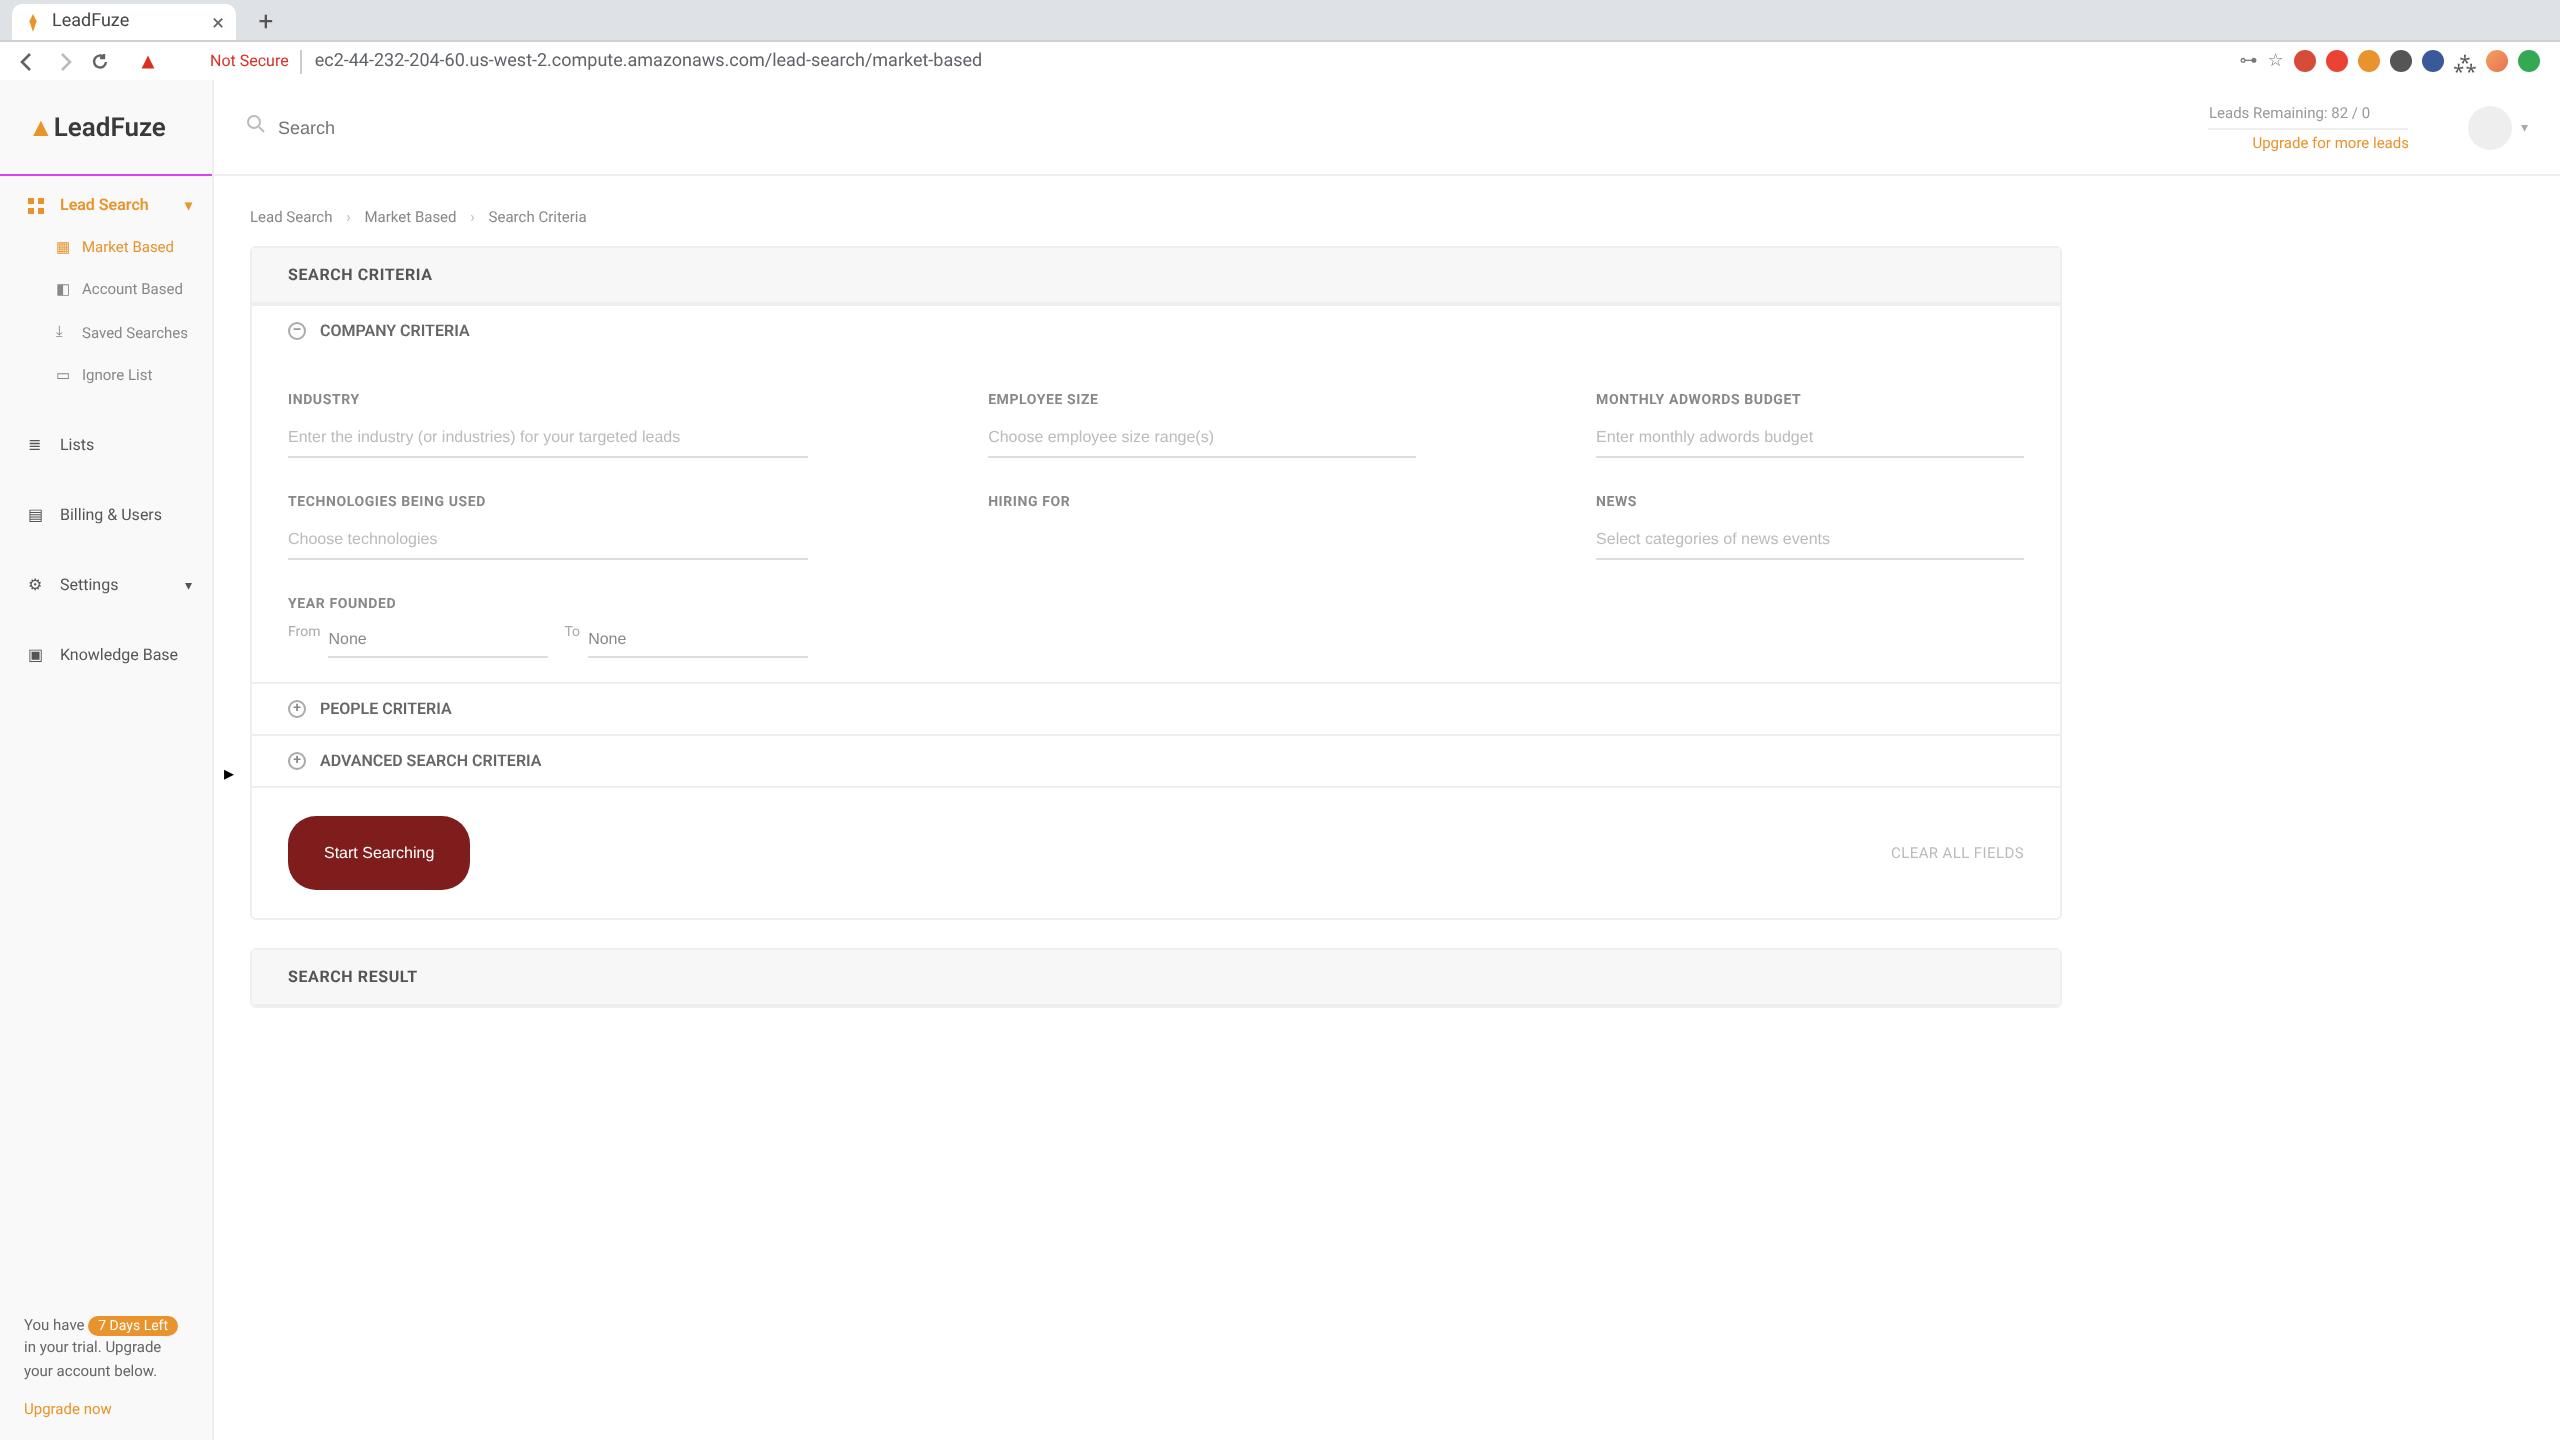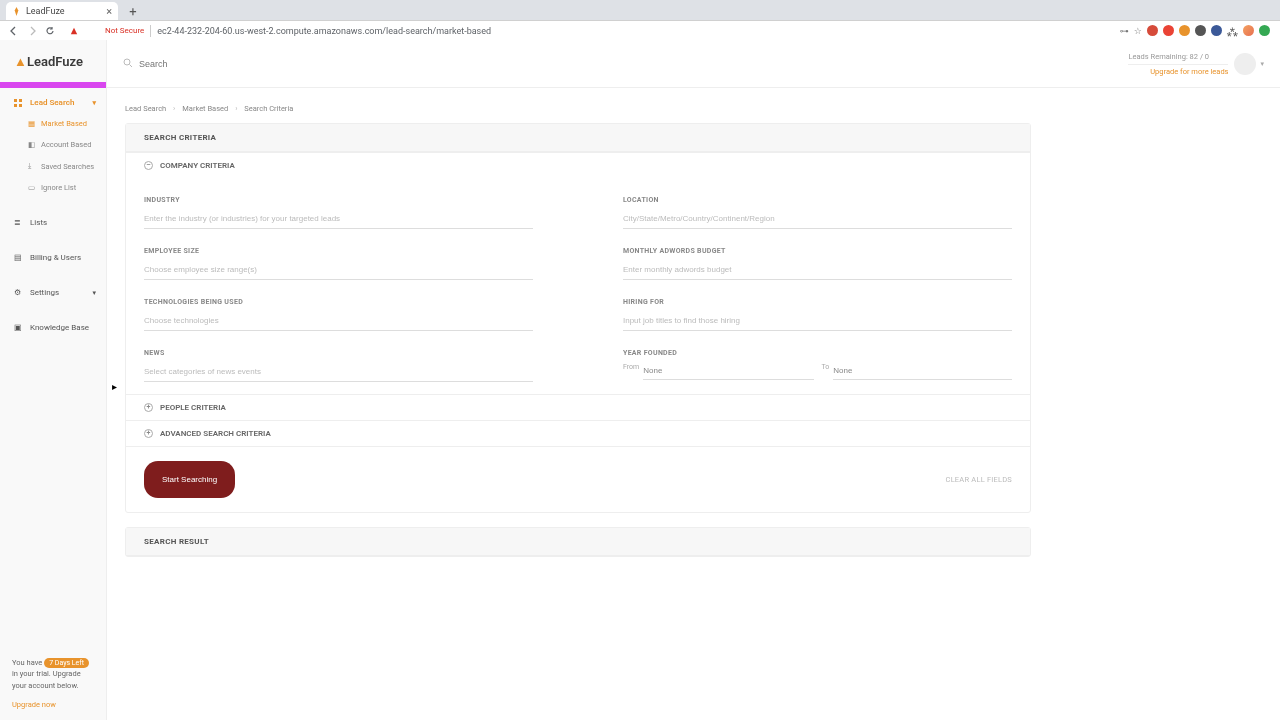--- a/index.html
+++ b/index.html
@@ -19,21 +19,21 @@
   .addr-secure { display: flex; align-items: center; font-size: 8px; color: #d93025; margin: 0 6px 0 10px; gap: 24px; }
   .addr-secure svg { margin-right: 3px; }
   .addr-divider { width: 1px; height: 12px; background: #ccc; margin-right: 6px; }
   .addr-url { font-size: 9px; color: #5f6368; flex: 1; }
   .addr-right { display: flex; align-items: center; gap: 5px; padding-right: 4px; }
   .ext-icon { width: 11px; height: 11px; border-radius: 50%; }
   
   
   .app { display: flex; height: 680px; }
   .sidebar { width: 107px; background: #f9f9f9; border-right: 1px solid #eee; display: flex; flex-direction: column; }
-  .logo-wrap { height: 48px; display: flex; align-items: center; padding-left: 14px; border-bottom: 6px solid #d946ef; }
+  .logo-wrap { height: 48px; display: flex; align-items: center; padding-left: 14px; border-bottom: 1px solid #d946ef; }
   .logo-text { font-size: 13px; font-weight: 600; color: #3a3a3a; }
   .logo-text .flame { color: #e8932c; }
   .nav { padding-top: 4px; flex: 1; }
   .nav-item { display: flex; align-items: center; padding: 6px 10px 6px 14px; font-size: 8px; color: #555; cursor: pointer; }
   .nav-item.primary { color: #e8932c; font-weight: 600; }
   .nav-item .ni-icon { width: 10px; display: inline-flex; margin-right: 6px; }
   .nav-item .chev { margin-left: auto; font-size: 7px; }
   .nav-sub { padding-left: 26px; }
   .nav-sub .nav-item { padding-left: 2px; font-size: 7.5px; color: #888; }
   .nav-sub .nav-item.active { color: #e8932c; }
@@ -41,37 +41,37 @@
   .nav-section { margin-top: 14px; }
   .trial-box { padding: 10px 12px; font-size: 7.5px; color: #666; line-height: 1.5; }
   .trial-pill { background: #e8932c; color: #fff; padding: 1px 5px; border-radius: 8px; font-size: 7px; }
   .upgrade-link { color: #e8932c; font-size: 7.5px; margin-top: 8px; display: block; }
   
   .main { flex: 1; display: flex; flex-direction: column; background: #fff; }
   .topbar { height: 48px; display: flex; align-items: center; padding: 0 16px; border-bottom: 1px solid #eee; }
   .search-wrap { display: flex; align-items: center; flex: 1; }
   .search-icon-top { color: #bbb; margin-right: 6px; }
   .search-input { border: none; outline: none; font-size: 9px; color: #888; width: 200px; }
-  .top-right { display: flex; flex-direction: column; align-items: flex-end; margin-right: 6px; font-size: 7.5px; }
+  .top-right { display: flex; flex-direction: column; align-items: flex-end; margin-right: 30px; font-size: 7.5px; }
   .leads-remaining { color: #999; border-bottom: 1px solid #eee; padding-bottom: 3px; margin-bottom: 2px; width: 100px; text-align: left;}
   .upgrade-leads { color: #e8932c; }
   .avatar-wrap { display: flex; align-items: center; }
   .avatar { width: 22px; height: 22px; border-radius: 50%; background: #eee; }
   .avatar-chev { margin-left: 4px; color: #aaa; font-size: 7px;}
   
   .content { flex: 1; padding: 16px 24px 16px 18px; overflow: auto; background: #fff; }
   .breadcrumb { font-size: 7.5px; color: #888; margin-bottom: 10px; }
   .breadcrumb .sep { margin: 0 5px; color: #bbb; }
   
   .panel { background: #fff; border: 1px solid #eee; border-radius: 3px; margin-bottom: 14px; max-width: 906px; }
   .panel-header { padding: 9px 18px; font-size: 8px; font-weight: 700; color: #555; letter-spacing: 0.3px; background: #f7f7f7; border-bottom: 1px solid #eee; }
   .section-hdr { padding: 8px 18px; font-size: 8px; font-weight: 600; color: #666; display: flex; align-items: center; border-top: 1px solid #eee; cursor: pointer; }
   .section-hdr:first-of-type { border-top: none; }
   .section-hdr .collapse-icon { width: 9px; height: 9px; border: 1px solid #aaa; border-radius: 50%; display: inline-flex; align-items: center; justify-content: center; font-size: 7px; color: #888; margin-right: 7px; line-height: 1; }
-  .section-body { padding: 18px 18px 12px; display: grid; grid-template-columns: 1fr 1fr; column-gap: 90px; row-gap: 18px; }
+  .section-body { padding: 18px 18px 12px; display: grid; grid-template-columns: 1fr 1fr 1fr; column-gap: 90px; row-gap: 18px; }
   .field { }
   .field-label { font-size: 7px; font-weight: 700; color: #888; letter-spacing: 0.3px; margin-bottom: 6px; display: block; }
   .field-input { width: 100%; border: none; border-bottom: 1px solid #ddd; padding: 4px 0 5px; font-size: 8px; color: #555; outline: none; background: transparent; }
   .field-input::placeholder { color: #bbb; }
   .year-row { display: flex; align-items: flex-end; gap: 8px; }
   .year-part { display: flex; align-items: flex-start; gap: 4px; flex: 1; }
   .year-lbl { font-size: 7px; color: #aaa; }
   .year-val { border: none; border-bottom: 1px solid #ddd; padding: 3px 0 4px; font-size: 8px; color: #888; flex: 1; min-width: 40px; outline: none; background: transparent; }
   
   .action-row { padding: 14px 18px; display: flex; align-items: center; border-top: 1px solid #eee; }
@@ -242,38 +242,33 @@
         <div class="section-hdr">
           <span class="collapse-icon">–</span>
           <span>COMPANY CRITERIA</span>
         </div>
         <div class="section-body">
           <div class="field">
             <label class="field-label">INDUSTRY</label>
             <input class="field-input" placeholder="Enter the industry (or industries) for your targeted leads" style="">
           </div>
           <div class="field">
-            <label class="field-label">LOCATION</label>
-            <input class="field-input" placeholder="City/State/Metro/Country/Continent/Region" style="">
-          </div>
-          <div class="field">
             <label class="field-label">EMPLOYEE SIZE</label>
             <input class="field-input" placeholder="Choose employee size range(s)" style="">
           </div>
           <div class="field">
             <label class="field-label">MONTHLY ADWORDS BUDGET</label>
             <input class="field-input" placeholder="Enter monthly adwords budget" style="">
           </div>
           <div class="field">
             <label class="field-label">TECHNOLOGIES BEING USED</label>
             <input class="field-input" placeholder="Choose technologies" style="">
           </div>
           <div class="field">
             <label class="field-label">HIRING FOR</label>
-            <input class="field-input" placeholder="Input job titles to find those hiring" style="">
           </div>
           <div class="field">
             <label class="field-label">NEWS</label>
             <input class="field-input" placeholder="Select categories of news events" style="">
           </div>
           <div class="field">
             <label class="field-label">YEAR FOUNDED</label>
             <div class="year-row">
               <div class="year-part">
                 <span class="year-lbl">From</span>

